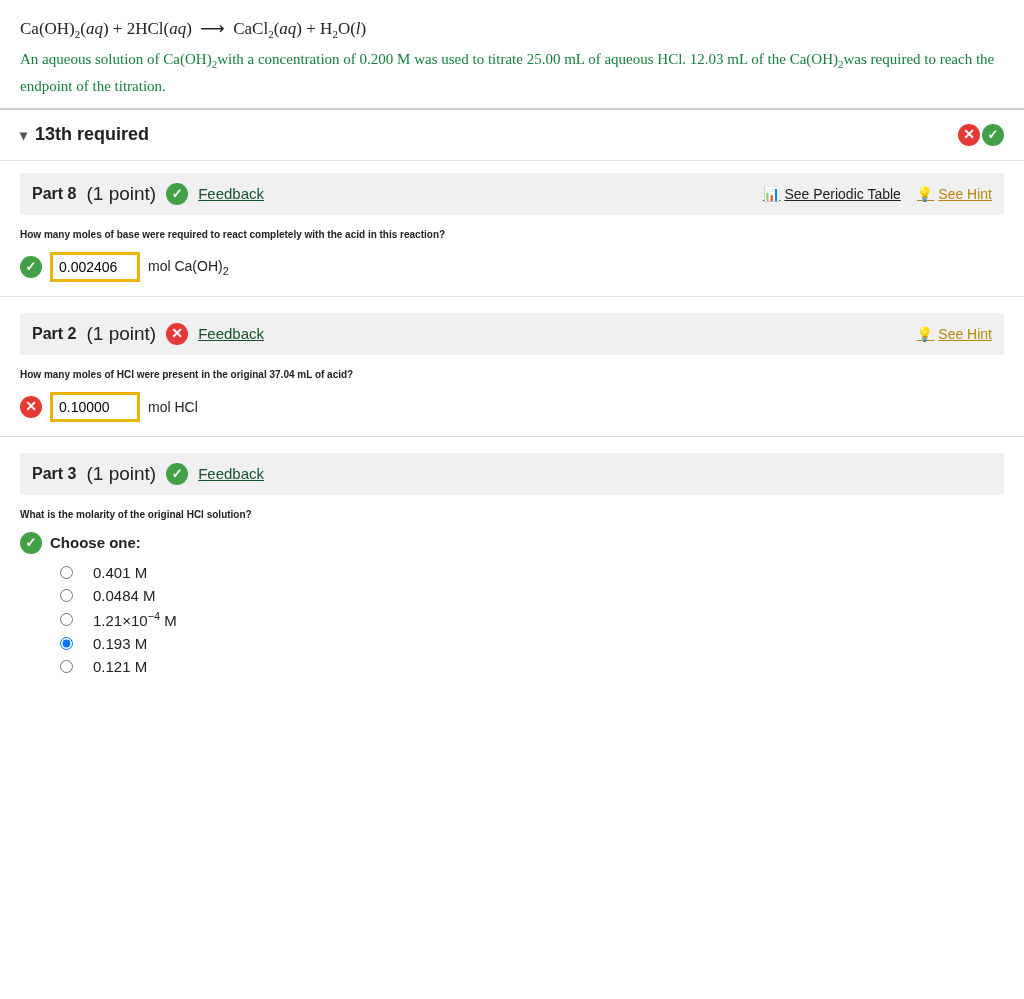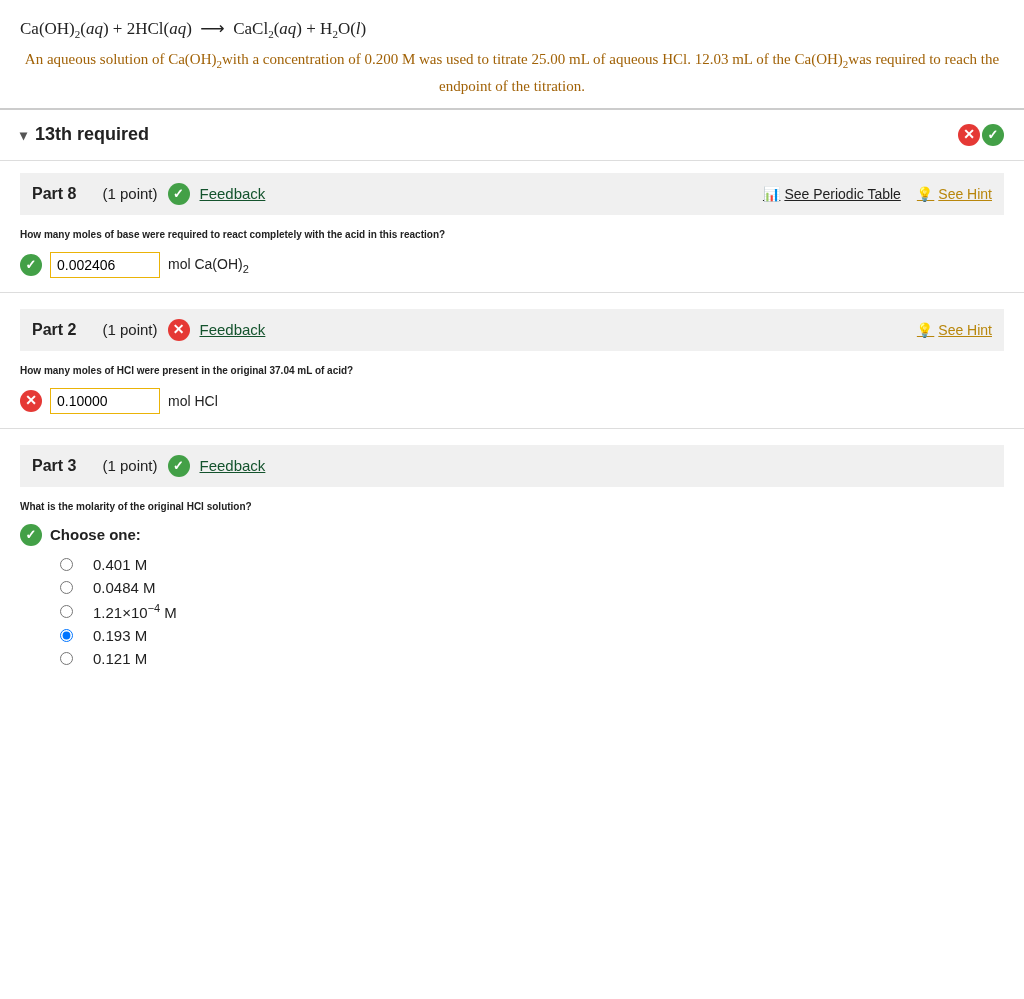--- a/index.html
+++ b/index.html
@@ -18,22 +18,21 @@
 
     .equation {
       font-size: 17px;
       margin-bottom: 7px;
       font-style: normal;
     }
 
     .description {
       font-size: 15px;
       line-height: 1.6;
-      color: #a16207;
-      text-align: center;
+      color: #15803d;
     }
 
     sub { font-size: 11px; }
     sup { font-size: 11px; }
 
     .attempt-header {
       display: flex;
       align-items: center;
       justify-content: space-between;
       padding: 14px 20px;
@@ -103,23 +102,22 @@
       gap: 16px;
     }
 
     .part-title {
       font-size: 16px;
       font-weight: bold;
       font-family: Arial, sans-serif;
     }
 
     .part-points {
-      font-size: 15px;
-      font-family: Arial, sans-serif;
-      margin-left: 16px;
+      font-size: 19px;
+      font-family: Arial, sans-serif;
     }
 
     .feedback-link {
       color: #14532d;
       text-decoration: underline;
       font-size: 15px;
       font-family: Arial, sans-serif;
       cursor: pointer;
     }
 
@@ -152,24 +150,24 @@
       font-weight: bold;
     }
 
     .answer-row {
       display: flex;
       align-items: center;
       gap: 8px;
     }
 
     .answer-input {
-      border: 1px solid #eab308;
+      border: 3px solid #eab308;
       padding: 4px 6px;
       font-size: 14px;
-      width: 110px;
+      width: 90px;
       font-family: Arial, sans-serif;
     }
 
     .answer-unit {
       font-size: 14px;
       font-family: Arial, sans-serif;
     }
 
     
     .choose-one-label {

